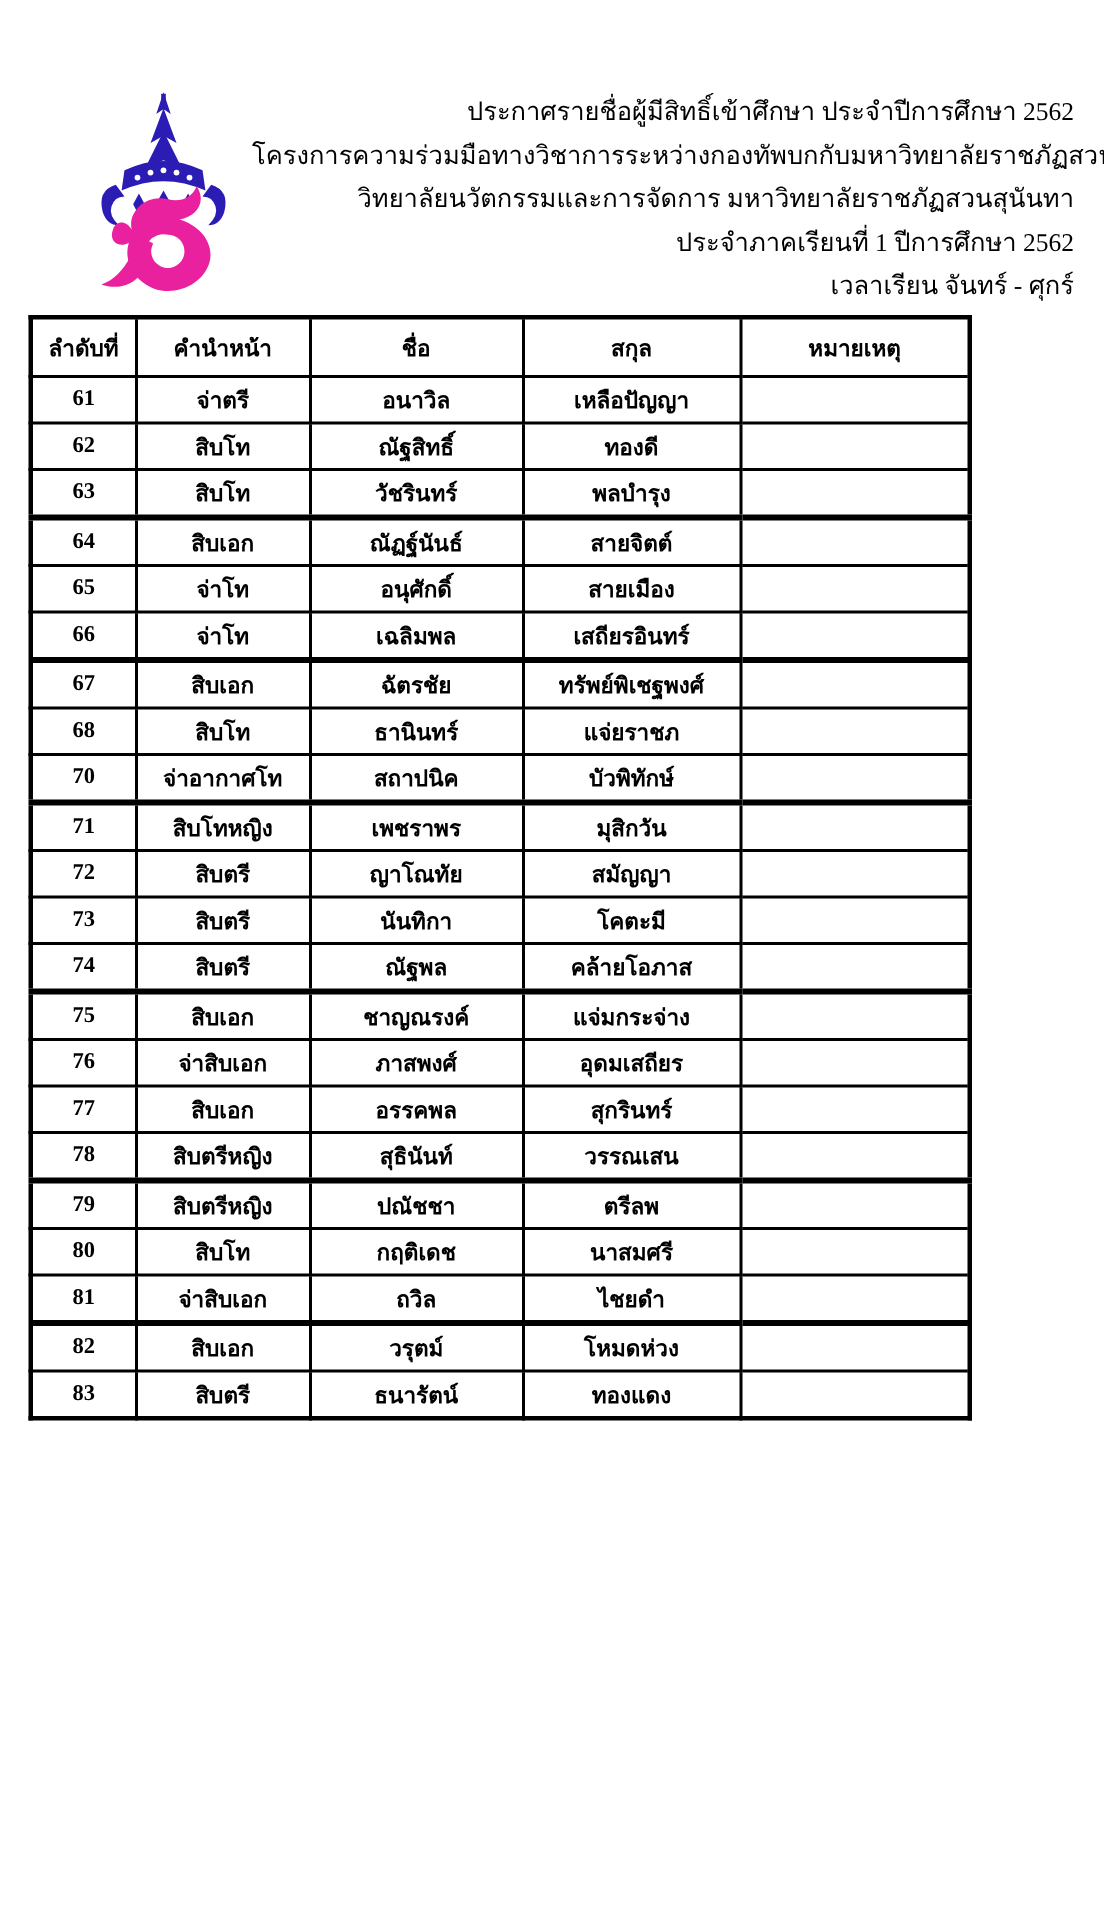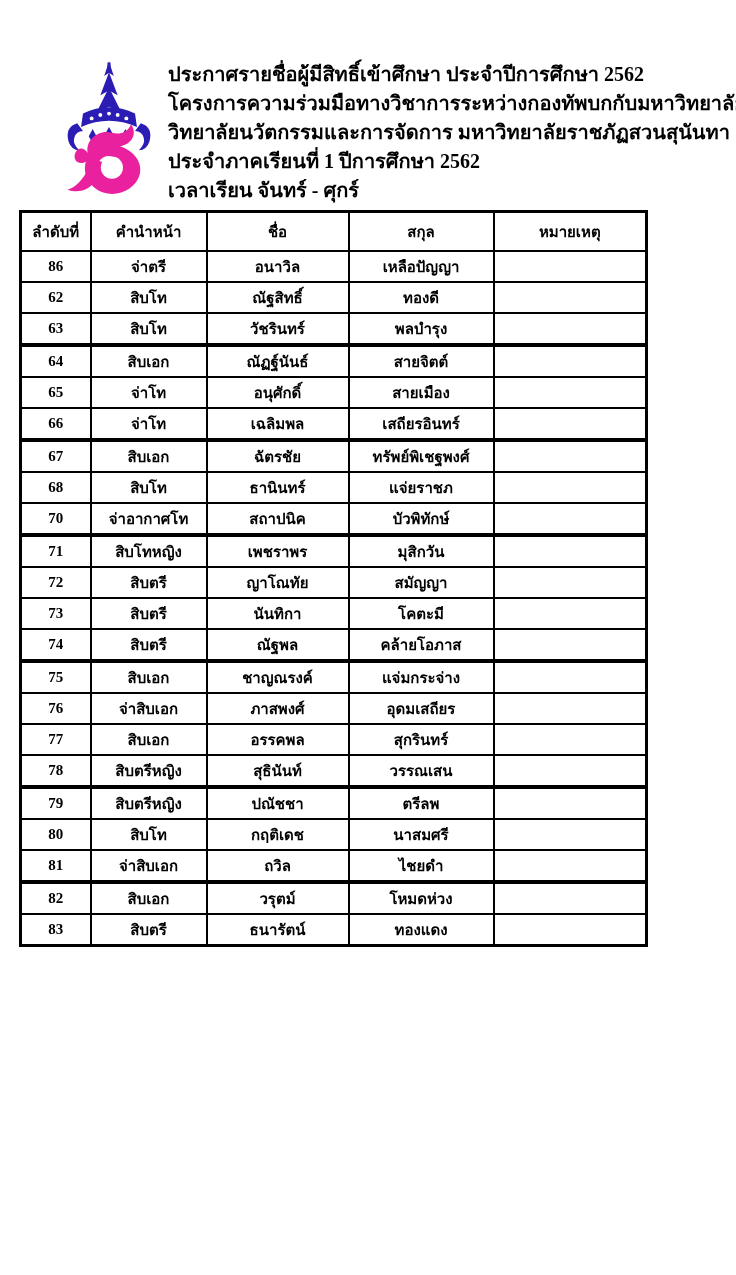--- a/index.html
+++ b/index.html
@@ -5,21 +5,21 @@
   html,body{margin:0;padding:0;}
   body{
     width:736px;height:1275px;background:#ffffff;position:relative;
     font-family:"Liberation Serif","DejaVu Serif",serif;
     color:#000;
   }
   .doc-header{position:relative;height:210px;}
   .logo{position:absolute;left:56px;top:60px;width:106px;height:138px;}
   .title-block{
     position:absolute;left:168px;top:60px;width:548px;
-    text-align:left;font-weight:bold;font-size:20px;line-height:29px;
+    text-align:right;font-weight:normal;font-size:17px;line-height:29px;
   }
   .title-line{white-space:nowrap;}
   table.roster{
     border-collapse:collapse;table-layout:fixed;
     margin-left:19px;width:626px;
     border:3px solid #000;
   }
   .roster col.c1{width:70px;}
   .roster col.c2{width:116px;}
   .roster col.c3{width:142px;}
@@ -101,21 +101,21 @@
     <tr>
       <th>ลำดับที่</th>
       <th>คำนำหน้า</th>
       <th>ชื่อ</th>
       <th>สกุล</th>
       <th>หมายเหตุ</th>
     </tr>
   </thead>
   <tbody>
       <tr>
-    <td>86</td>
+    <td>61</td>
     <td>จ่าตรี</td>
     <td>อนาวิล</td>
     <td>เหลือปัญญา</td>
     <td></td>
   </tr>
       <tr>
     <td>62</td>
     <td>สิบโท</td>
     <td>ณัฐสิทธิ์</td>
     <td>ทองดี</td>

